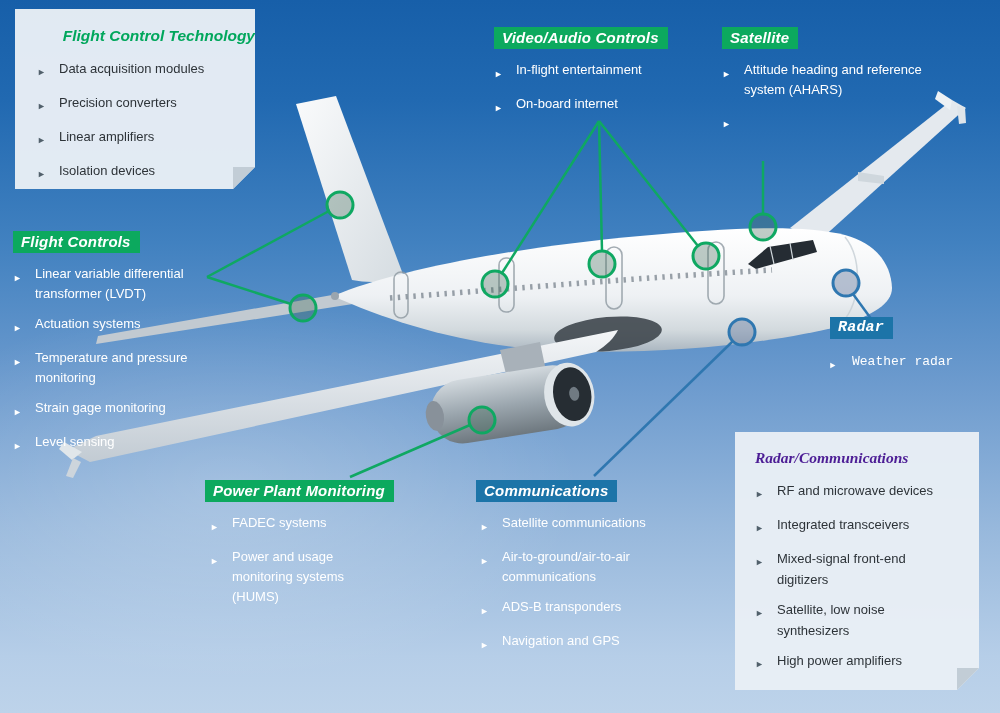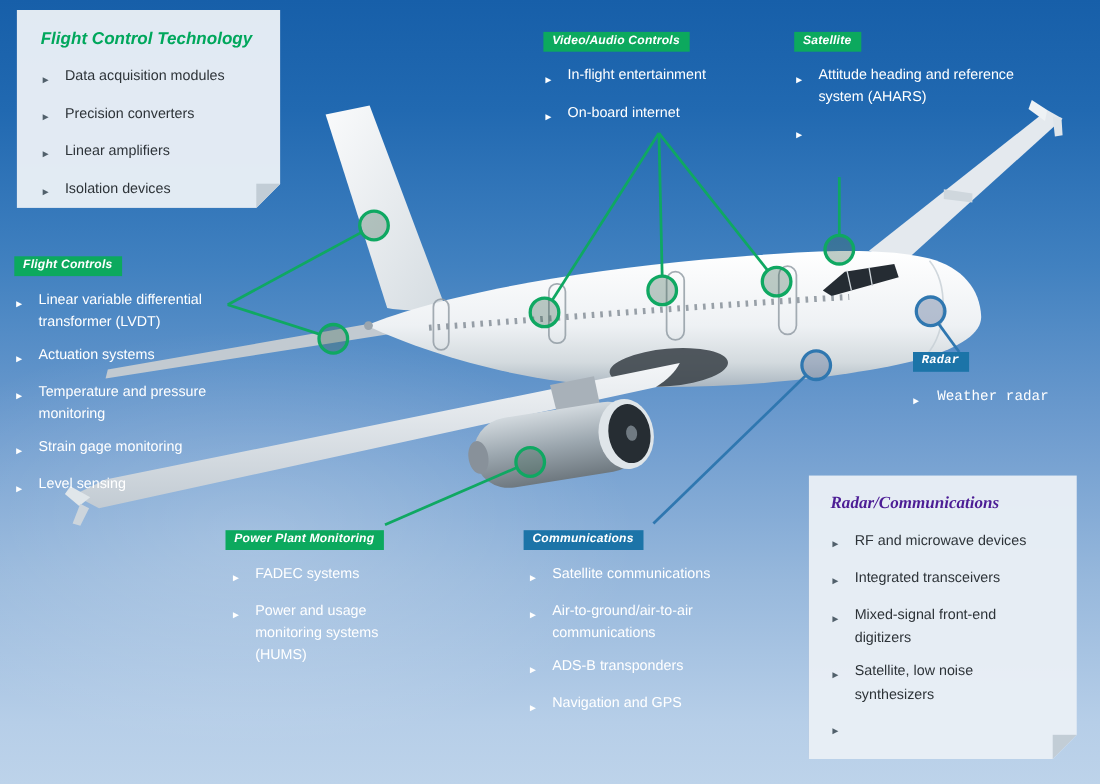--- a/index.html
+++ b/index.html
@@ -11,28 +11,28 @@
   .haze{position:absolute;left:-120px;top:300px;width:700px;height:380px;border-radius:50%;
     background:radial-gradient(closest-side,rgba(255,255,255,0.22),rgba(255,255,255,0));pointer-events:none;}
   svg.layer{position:absolute;left:0;top:0;}
   
   .panel{position:absolute;background:rgba(232,238,245,0.97);
     clip-path:polygon(0 0,100% 0,100% calc(100% - 22px),calc(100% - 22px) 100%,0 100%);
     box-shadow:0 2px 8px rgba(0,25,60,0.25);}
   .panel::after{content:"";position:absolute;right:0;bottom:0;width:22px;height:22px;
     background:linear-gradient(to top left,rgba(0,0,0,0) 49%,#c2cdd6 50%);}
   .panel .p-title{font-style:italic;font-weight:bold;font-size:15.5px;margin:0 0 13px 0;}
-  .p-title.green{color:#00a75c;}
+  .p-title.green{color:#00a75c;text-align:right;}
   .p-title.blue{color:#4c1d95;font-family:Liberation Serif, serif;}
   .panel .item{color:#2d3338;}
   .panel .blt{color:#51606b;}
   
   .callout{position:absolute;}
   .badge{display:inline-block;padding:2px 9px 3px 8px;color:#ffffff;
-    font-style:italic;font-weight:bold;font-size:11px;letter-spacing:.2px;line-height:1.15;}
+    font-style:italic;font-weight:bold;font-size:15px;letter-spacing:.2px;line-height:1.15;}
   .badge.green{background:#0ca95e;}
   .badge.blue{background:#1c74a8;}
   .callout .item{color:#ffffff;}
   .callout .blt{color:#ffffff;}
   
   .list{margin-top:11px;}
   .item{display:flex;font-size:13px;line-height:20px;margin-bottom:10px;font-weight:500;}
   .panel .item{line-height:21px;margin-bottom:9px;}
   .blt{flex:none;width:22px;font-size:9px;padding-top:4px;}
   .txt{display:block;}
@@ -281,16 +281,17 @@
       <div class="item">
         <span class="blt">►</span>
         <span class="txt w160">Mixed-signal front-end digitizers</span>
         </div>
       <div class="item">
         <span class="blt">►</span>
         <span class="txt w150">Satellite, low noise synthesizers</span>
         </div>
       <div class="item">
         <span class="blt">►</span>
+        <span class="txt w180">High power amplifiers</span>
         </div>
     </div>
   </div>
 </div>
 
 </body></html>

